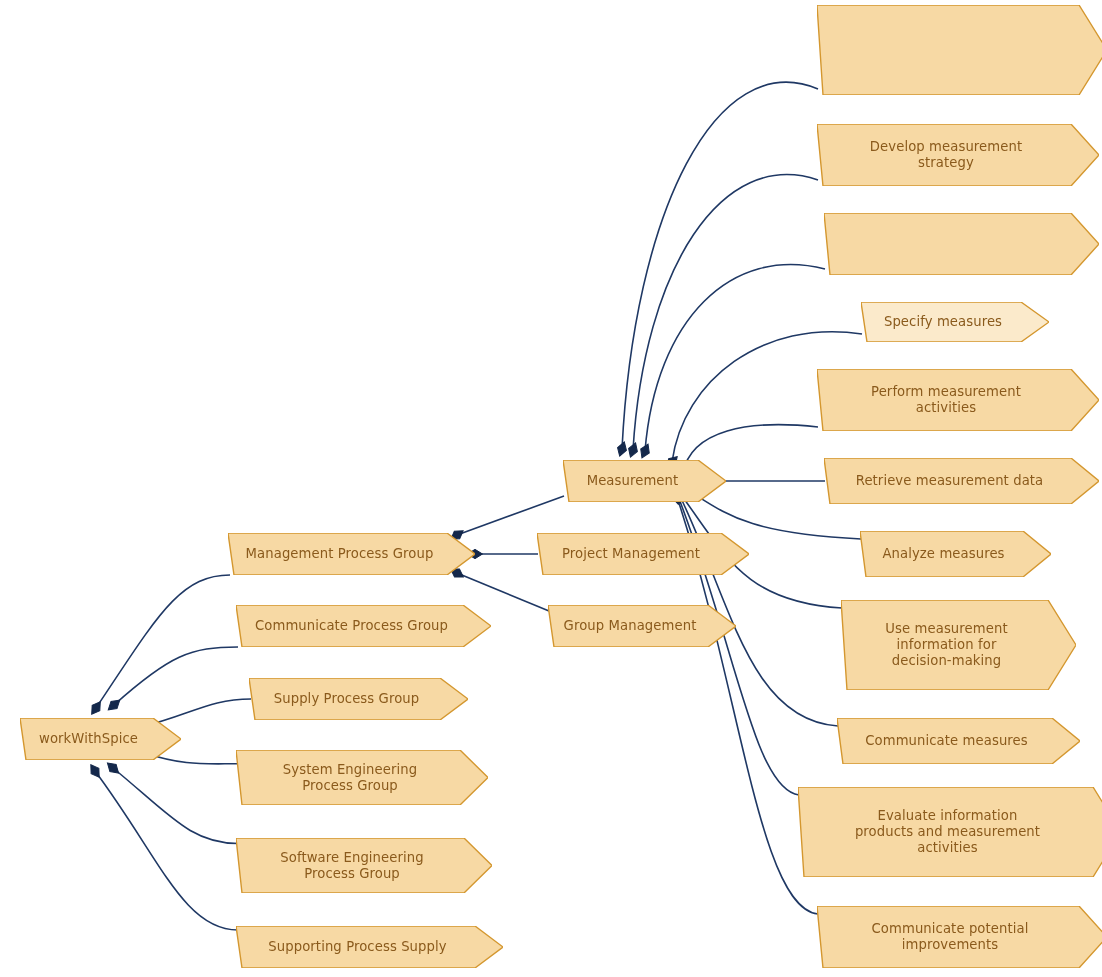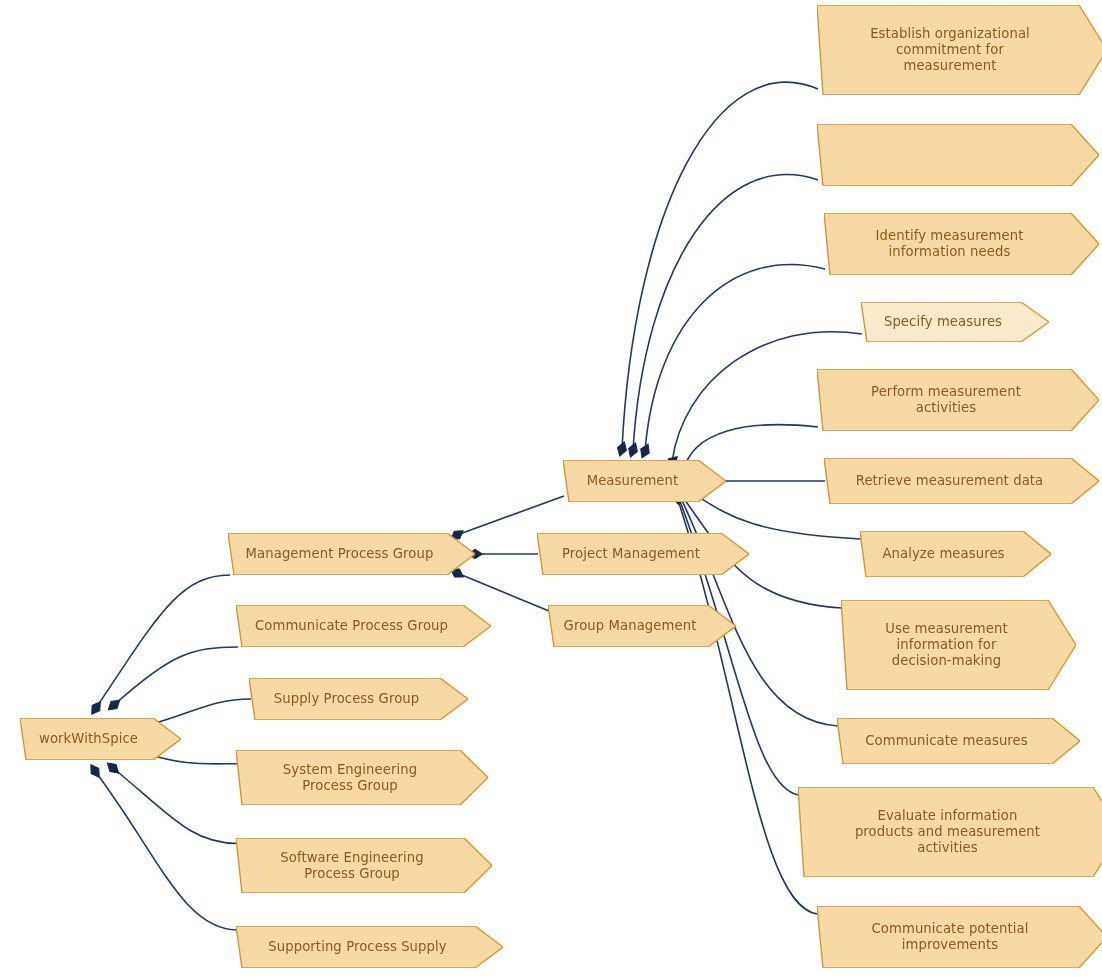--- a/index.html
+++ b/index.html
@@ -156,32 +156,31 @@
       <div class="node" style="left: 548px; top: 605px; width: 188px; height: 42px;">
         <svg width="188" height="42" viewBox="0 0 188 42" style="position: absolute; left: 0px; top: 0px;">
           <path d="M0,0 L160,0 L188,21 L160,42 L6,42 Z" fill="#f7d9a4" stroke="#d4972f" stroke-width="1.4" stroke-linejoin="miter"></path>
         </svg>
         <span class="nlabel" style="position: relative;">Group Management</span>
       </div>
       <div class="node" style="left: 817px; top: 5px; width: 290px; height: 90px;">
         <svg width="290" height="90" viewBox="0 0 290 90" style="position: absolute; left: 0px; top: 0px;">
           <path d="M0,0 L262,0 L290,45 L262,90 L6,90 Z" fill="#f7d9a4" stroke="#d4972f" stroke-width="1.4" stroke-linejoin="miter"></path>
         </svg>
-        <span class="nlabel" style="position: relative;">Establish organizational<br>commitment for<br>measurement</span>
       </div>
       <div class="node" style="left: 817px; top: 124px; width: 282px; height: 62px;">
         <svg width="282" height="62" viewBox="0 0 282 62" style="position: absolute; left: 0px; top: 0px;">
           <path d="M0,0 L254,0 L282,31 L254,62 L6,62 Z" fill="#f7d9a4" stroke="#d4972f" stroke-width="1.4" stroke-linejoin="miter"></path>
         </svg>
+        <span class="nlabel" style="position: relative;">Develop measurement<br>strategy</span>
       </div>
       <div class="node" style="left: 824px; top: 213px; width: 275px; height: 62px;">
         <svg width="275" height="62" viewBox="0 0 275 62" style="position: absolute; left: 0px; top: 0px;">
           <path d="M0,0 L247,0 L275,31 L247,62 L6,62 Z" fill="#f7d9a4" stroke="#d4972f" stroke-width="1.4" stroke-linejoin="miter"></path>
         </svg>
-        <span class="nlabel" style="position: relative;">Identify measurement<br>information needs</span>
       </div>
       <div class="node" style="left: 861px; top: 302px; width: 188px; height: 40px;">
         <svg width="188" height="40" viewBox="0 0 188 40" style="position: absolute; left: 0px; top: 0px;">
           <path d="M0,0 L160,0 L188,20 L160,40 L6,40 Z" fill="#fbeacb" stroke="#d4972f" stroke-width="1.4" stroke-linejoin="miter"></path>
         </svg>
         <span class="nlabel" style="position: relative;">Specify measures</span>
       </div>
       <div class="node" style="left: 817px; top: 369px; width: 282px; height: 62px;">
         <svg width="282" height="62" viewBox="0 0 282 62" style="position: absolute; left: 0px; top: 0px;">
           <path d="M0,0 L254,0 L282,31 L254,62 L6,62 Z" fill="#f7d9a4" stroke="#d4972f" stroke-width="1.4" stroke-linejoin="miter"></path>

